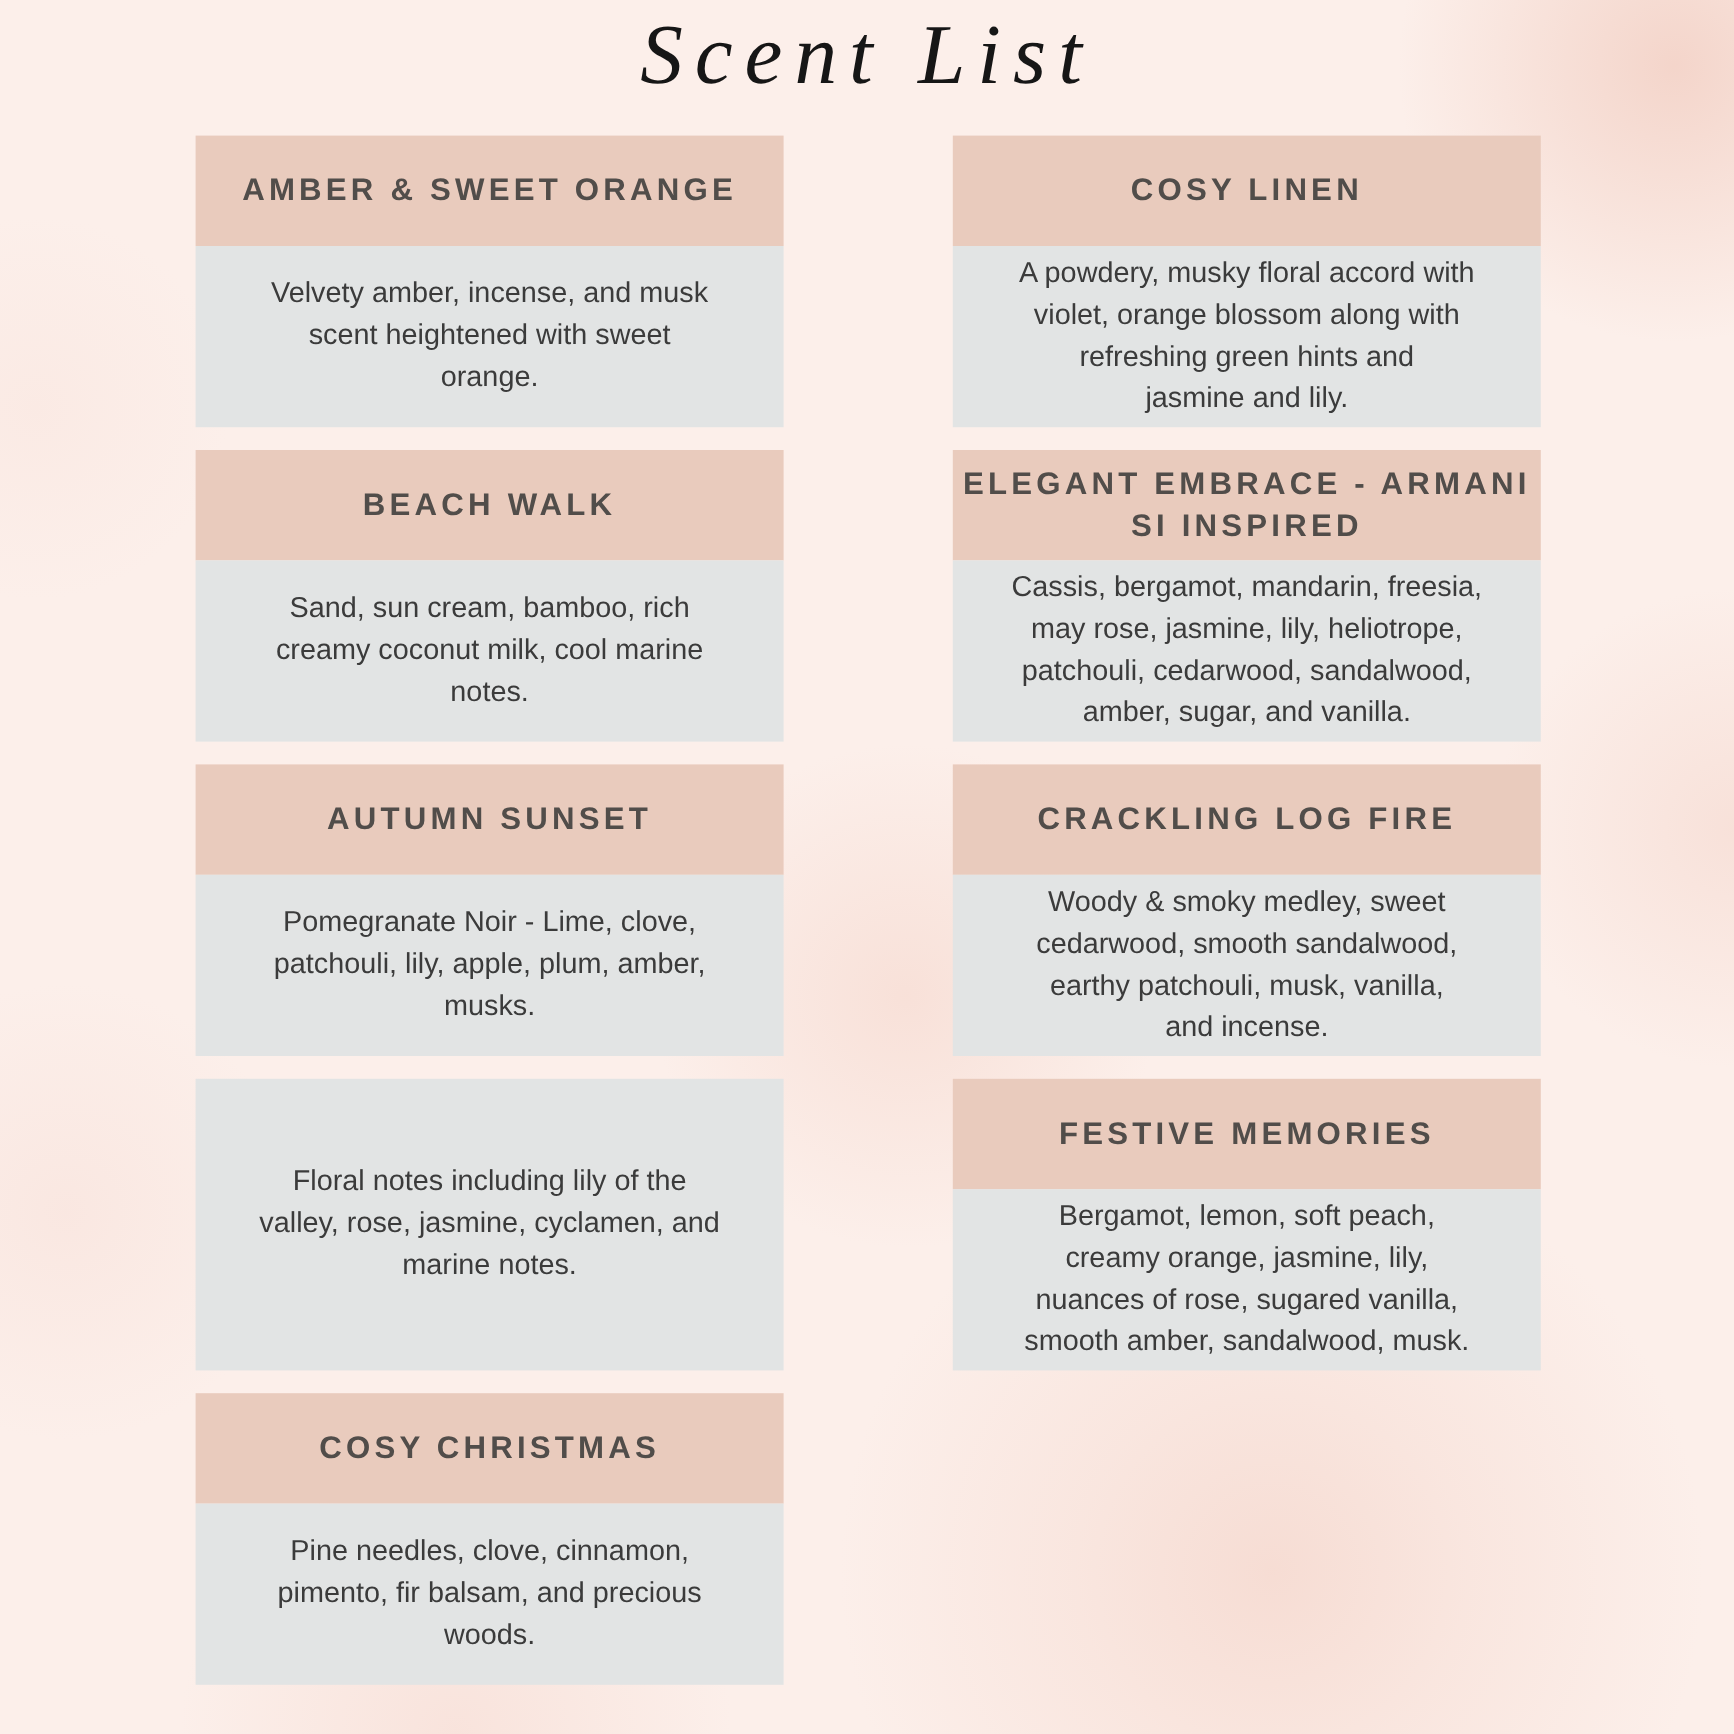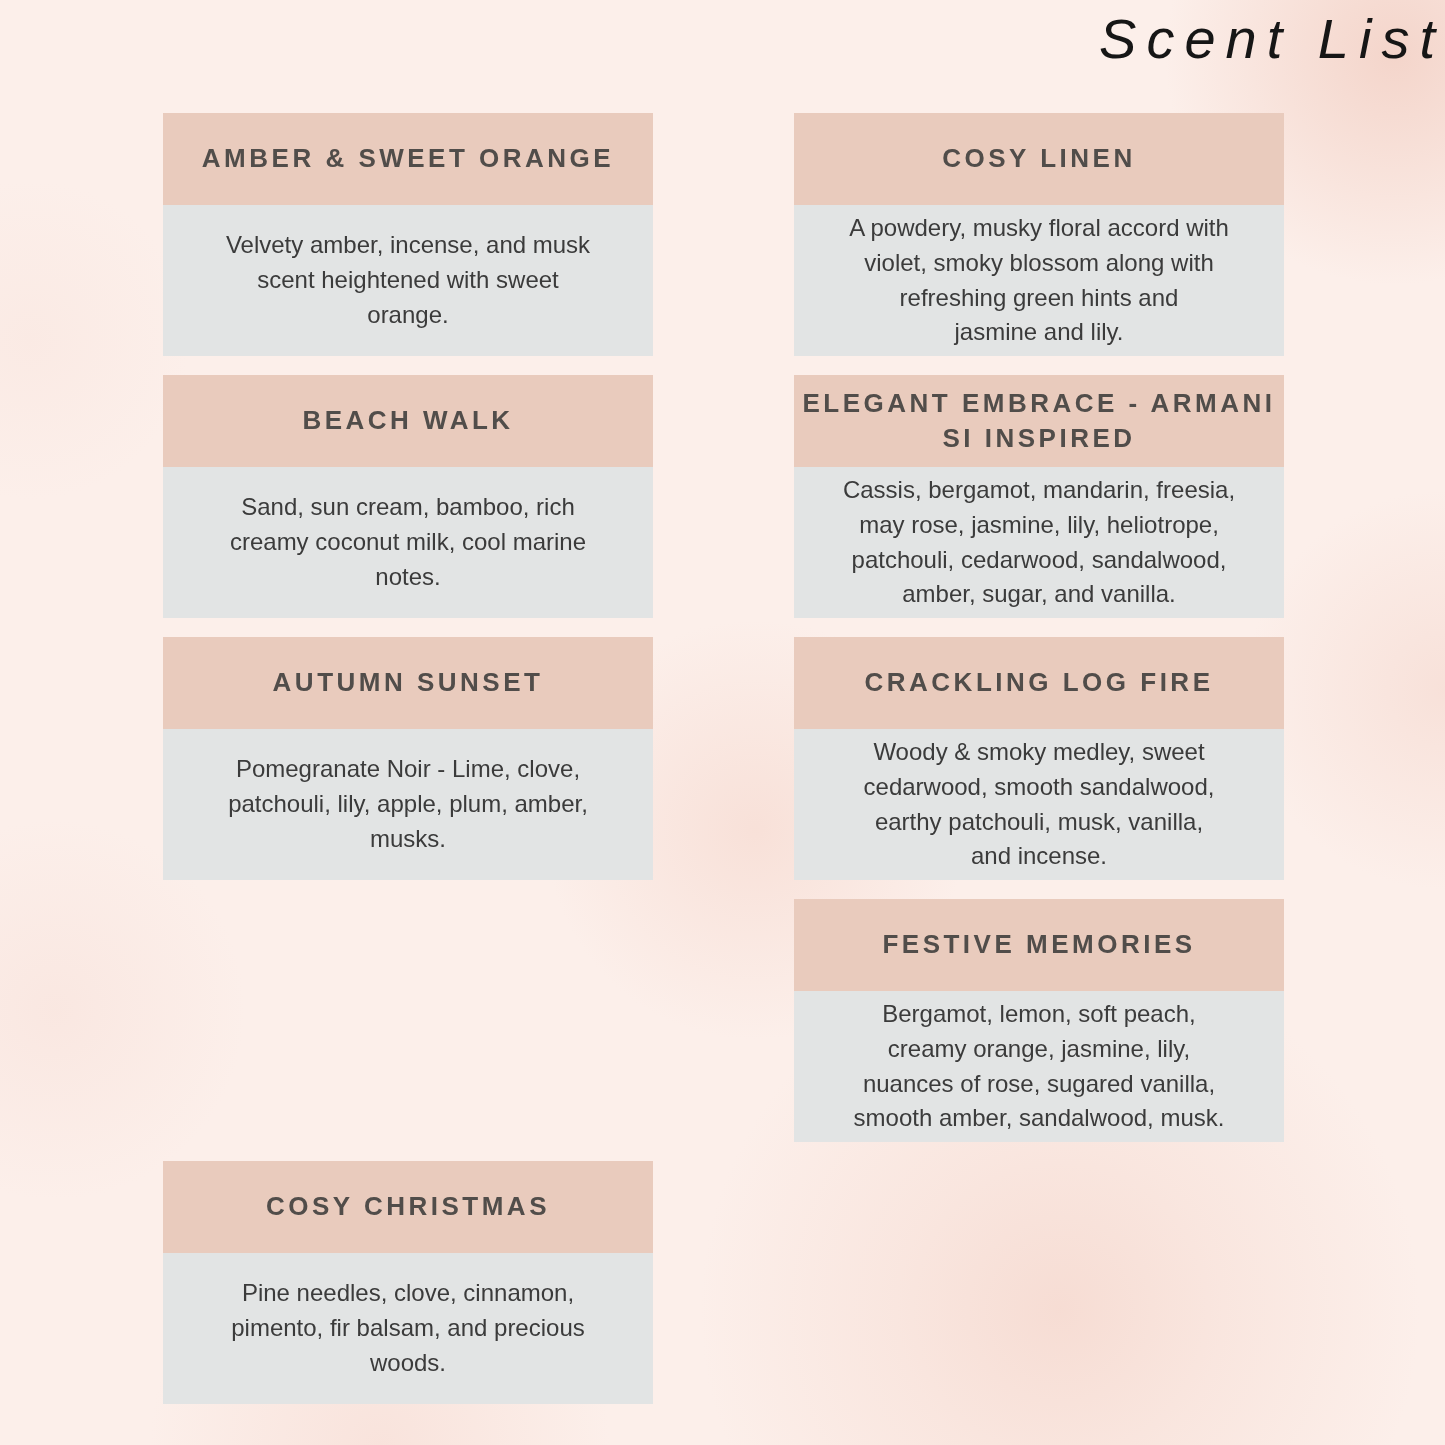--- a/index.html
+++ b/index.html
@@ -14,24 +14,24 @@
       radial-gradient(circle at 1060px 1310px,rgba(245,216,206,0.8) 0px, rgba(245,216,206,0.4) 160px, rgba(245,216,206,0) 360px),
       radial-gradient(circle at 380px 1445px, rgba(247,222,214,0.7) 0px, rgba(247,222,214,0) 230px),
       radial-gradient(circle at 55px 1010px,  rgba(248,226,219,0.6) 0px, rgba(248,226,219,0) 190px),
       radial-gradient(circle at 30px 340px,   rgba(249,229,222,0.5) 0px, rgba(249,229,222,0) 160px);
     overflow: hidden;
   }
   .page { position: relative; width: 1445px; height: 1445px; }
 
   .title {
     position: absolute; top: 6px; left: 0; width: 100%;
-    margin: 0; text-align: right;
-    font-family: Liberation Sans, sans-serif;
+    margin: 0; text-align: center;
+    font-family: Liberation Serif, serif;
     font-style: italic; font-weight: 400;
-    font-size: 56px; letter-spacing: 10px;
+    font-size: 71px; letter-spacing: 10px;
     color: var(--title-text, #161616);
   }
 
   .grid {
     position: absolute; left: 163px; top: 113px;
     display: grid; grid-template-columns: 490px 490px; column-gap: 141px;
   }
   .col { display: flex; flex-direction: column; gap: 19px; }
 
   .card { width: 490px; height: 243px; display: flex; flex-direction: column; }
@@ -97,20 +97,25 @@
           <h2>AUTUMN SUNSET</h2>
         </header>
         <div class="card-body">
           <p>Pomegranate Noir - Lime, clove,
 patchouli, lily, apple, plum, amber,
 musks.</p>
         </div>
       </article>
 
       <article class="card">
+        <div class="card-body">
+          <p>Floral notes including lily of the
+valley, rose, jasmine, cyclamen, and
+marine notes.</p>
+        </div>
       </article>
 
       <article class="card">
         <header class="card-header">
           <h2>COSY CHRISTMAS</h2>
         </header>
         <div class="card-body">
           <p>Pine needles, clove, cinnamon,
 pimento, fir balsam, and precious
 woods.</p>
@@ -118,21 +123,21 @@
       </article>
     </section>
 
     <section class="col">
       <article class="card">
         <header class="card-header">
           <h2>COSY LINEN</h2>
         </header>
         <div class="card-body">
           <p>A powdery, musky floral accord with
-violet, smoky blossom along with
+violet, orange blossom along with
 refreshing green hints and
 jasmine and lily.</p>
         </div>
       </article>
 
       <article class="card">
         <header class="card-header">
           <h2>ELEGANT EMBRACE - ARMANI SI INSPIRED</h2>
         </header>
         <div class="card-body">

